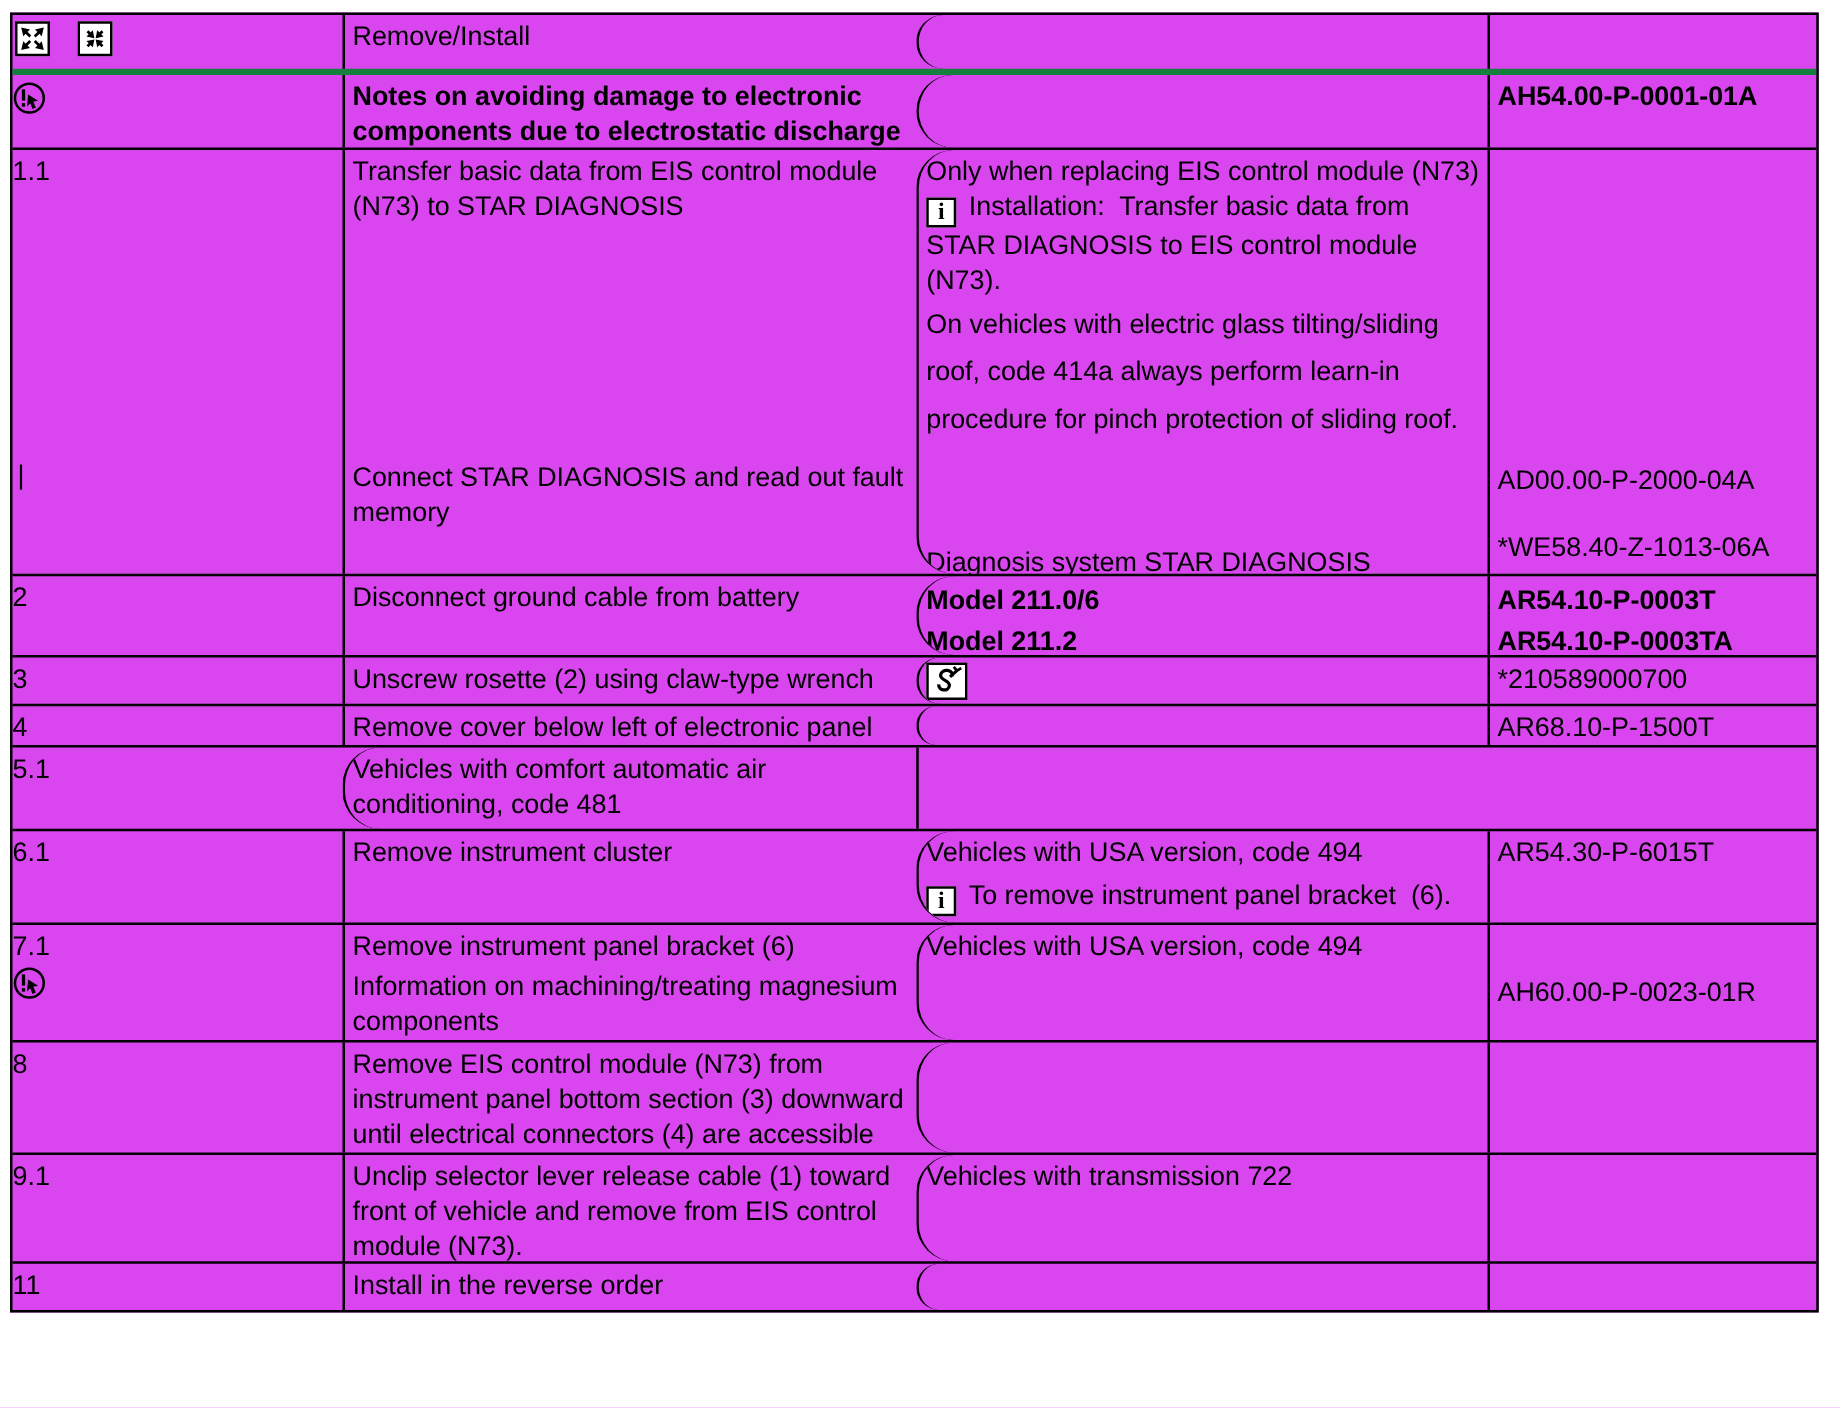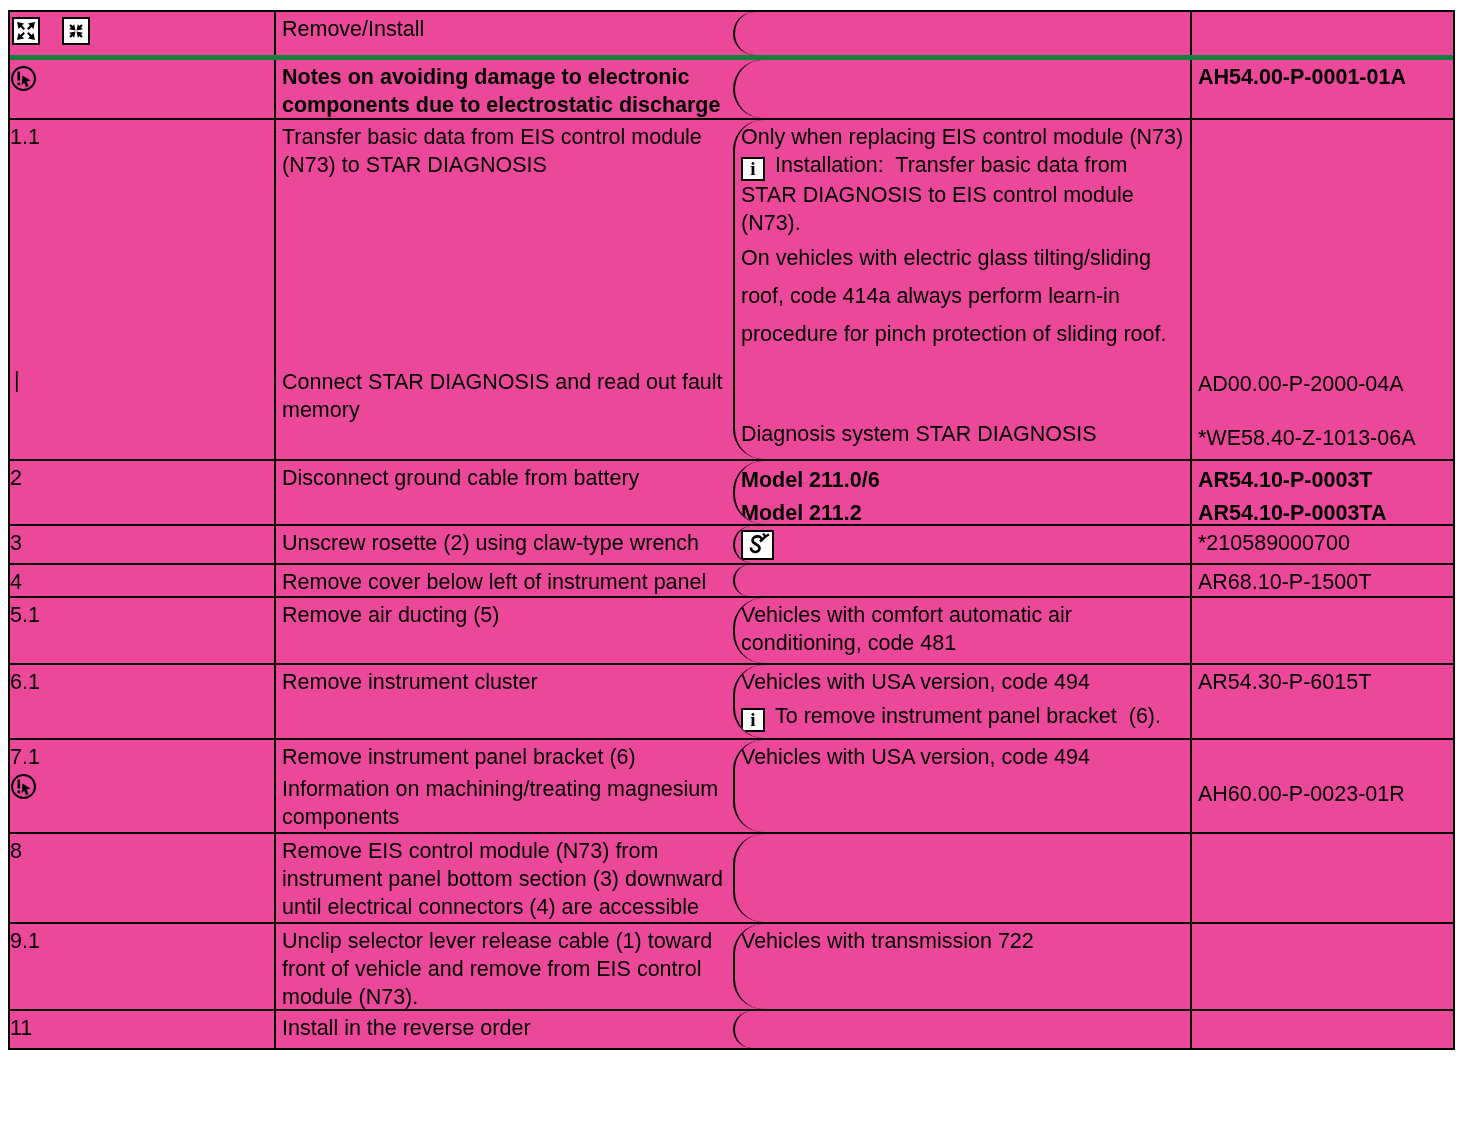--- a/index.html
+++ b/index.html
@@ -2,21 +2,21 @@
 <html><head>
 <meta charset="utf-8">
 <style>
   html,body{margin:0;padding:0;background:#fff;}
   body{
     width:1472px;height:1126px;position:relative;overflow:hidden;
     font-family:"Liberation Sans","DejaVu Sans",sans-serif;color:#000;
   }
   .tbl{
     position:absolute;left:8px;top:10px;width:1443px;
-    border:2px solid #000;background:#ec4899;
+    border:2px solid #000;background:#d946ef;
   }
   .row{
     display:grid;grid-template-columns:264px 459px 457px 263px;
     box-sizing:border-box;border-top:2px solid #000;
   }
   .row.first{border-top:none;}
   .row.thin{border-top:5px solid #15803d;font-weight:bold;}
   .cell{
     position:relative;box-sizing:border-box;overflow:hidden;
     padding:3px 2px 0 6px;font-size:21.5px;line-height:28px;
@@ -103,21 +103,21 @@
       <p class="t abs" style="top:246px">|</p>
     </div>
     <div class="cell c2">
       <p class="t">Transfer basic data from EIS control module (N73) to STAR DIAGNOSIS</p>
       <p class="t abs" style="top:248px">Connect STAR DIAGNOSIS and read out fault memory</p>
     </div>
     <div class="cell c3">
       <p class="t">Only when replacing EIS control module (N73)</p>
       <p class="t note"><span class="icobox infobox"><span class="iglyph">i</span></span><span>Installation:  Transfer basic data from<br>STAR DIAGNOSIS to EIS control module<br>(N73).</span></p>
       <p class="t wide">On vehicles with electric glass tilting/sliding roof, code 414a always perform learn-in procedure for pinch protection of sliding roof.</p>
-      <p class="t abs" style="top:300px">Diagnosis system STAR DIAGNOSIS</p>
+      <p class="t abs" style="top:316px">Diagnosis system STAR DIAGNOSIS</p>
     </div>
     <div class="cell c4">
       <p class="t abs" style="top:250px">AD00.00-P-2000-04A</p>
       <p class="t abs" style="top:304px">*WE58.40-Z-1013-06A</p>
     </div>
   </div>
 
   <div class="row" style="height:65px">
     <div class="cell c1">
       <p class="t">2</p>
@@ -152,34 +152,31 @@
     <div class="cell c4">
       <p class="t">*210589000700</p>
     </div>
   </div>
 
   <div class="row" style="height:33px">
     <div class="cell c1">
       <p class="t">4</p>
     </div>
     <div class="cell c2">
-      <p class="t">Remove cover below left of instrument panel</p>
+      <p class="t">Remove cover below left of electronic panel</p>
     </div>
     <div class="cell c3"></div>
     <div class="cell c4">
       <p class="t">AR68.10-P-1500T</p>
     </div>
   </div>
 
   <div class="row" style="height:67px">
     <div class="cell c1">
       <p class="t">5.1</p>
-    </div>
-    <div class="cell c2">
-      <p class="t">Remove air ducting (5)</p>
     </div>
     <div class="cell c3">
       <p class="t">Vehicles with comfort automatic air conditioning, code 481</p>
     </div>
     <div class="cell c4"></div>
   </div>
 
   <div class="row" style="height:75px">
     <div class="cell c1">
       <p class="t">6.1</p>

